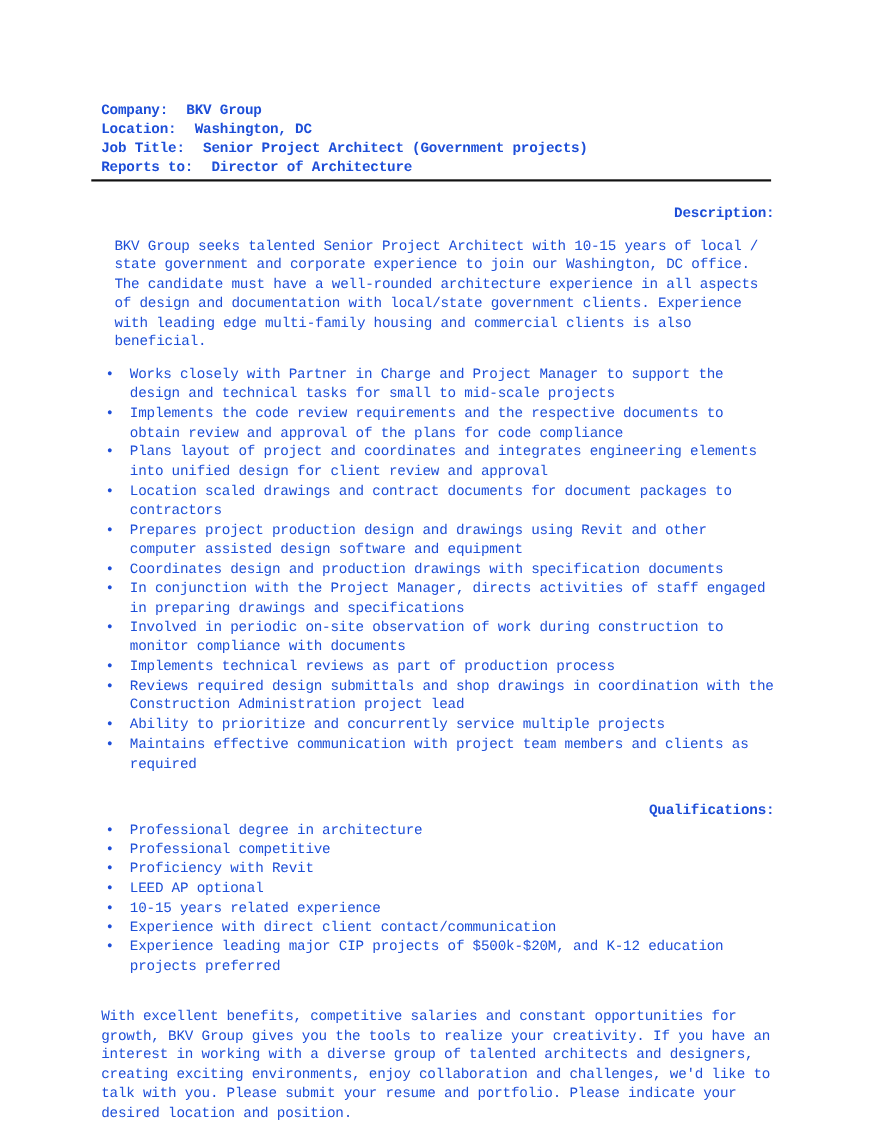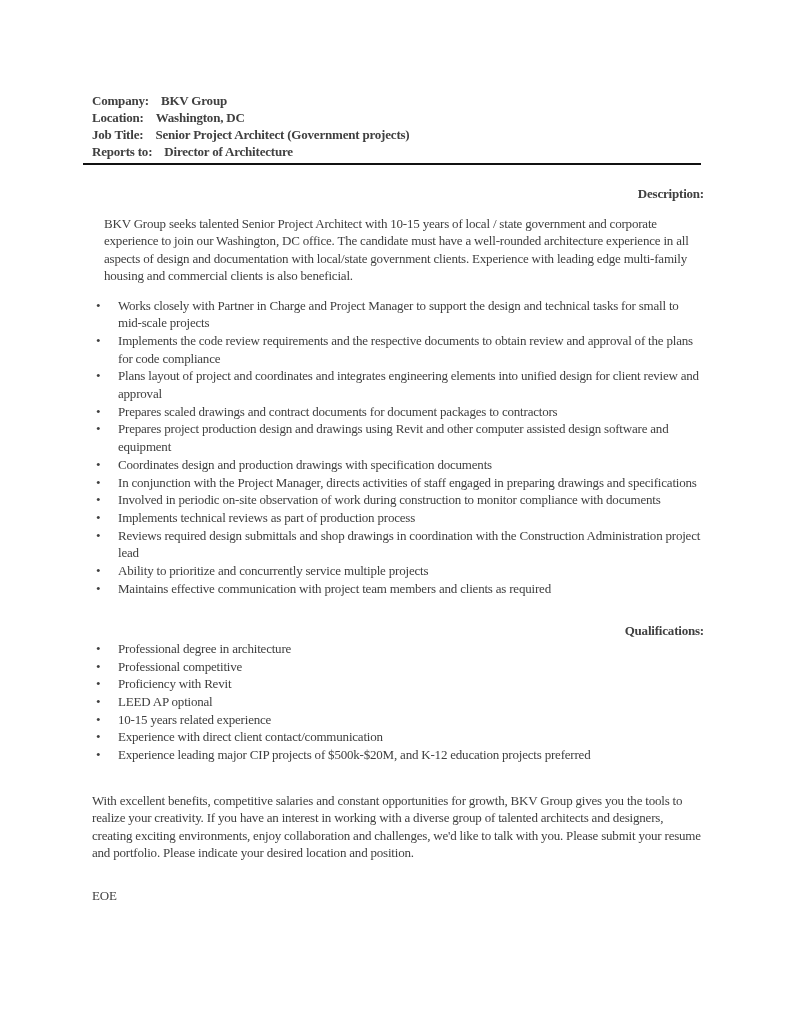--- a/index.html
+++ b/index.html
@@ -5,25 +5,25 @@
   html, body {
     margin: 0;
     padding: 0;
     background: #ffffff;
   }
   .page {
     position: relative;
     width: 791px;
     height: 1024px;
     background: #ffffff;
-    font-family: Liberation Serif, serif;
+    font-family: Liberation Mono, monospace;
     font-size: 13px;
     line-height: 17.5px;
     letter-spacing: -0.2px;
-    color: #404040;
+    color: #1d4ed8;
     overflow: hidden;
     box-sizing: border-box;
   }
   
   .header-block {
     margin: 92px 0 0 83px;
     width: 618px;
     padding-bottom: 3px;
   }
   .header-field {
@@ -126,21 +126,21 @@
     <p class="intro-paragraph">BKV Group seeks talented Senior Project Architect with 10-15 years of local / state government and corporate experience to join our Washington, DC office. The candidate must have a well-rounded architecture experience in all aspects of design and documentation with local/state government clients. Experience with leading edge multi-family housing and commercial clients is also beneficial.</p>
 
     <ul class="bullet-list responsibilities-list">
 
         <li class="bullet-item">Works closely with Partner in Charge and Project Manager to support the design and technical tasks for small to mid-scale projects</li>
 
         <li class="bullet-item">Implements the code review requirements and the respective documents to obtain review and approval of the plans for code compliance</li>
 
         <li class="bullet-item">Plans layout of project and coordinates and integrates engineering elements into unified design for client review and approval</li>
 
-        <li class="bullet-item">Prepares scaled drawings and contract documents for document packages to contractors</li>
+        <li class="bullet-item">Location scaled drawings and contract documents for document packages to contractors</li>
 
         <li class="bullet-item">Prepares project production design and drawings using Revit and other computer assisted design software and equipment</li>
 
         <li class="bullet-item">Coordinates design and production drawings with specification documents</li>
 
         <li class="bullet-item">In conjunction with the Project Manager, directs activities of staff engaged in preparing drawings and specifications</li>
 
         <li class="bullet-item">Involved in periodic on-site observation of work during construction to monitor compliance with documents</li>
 
         <li class="bullet-item">Implements technical reviews as part of production process</li>

